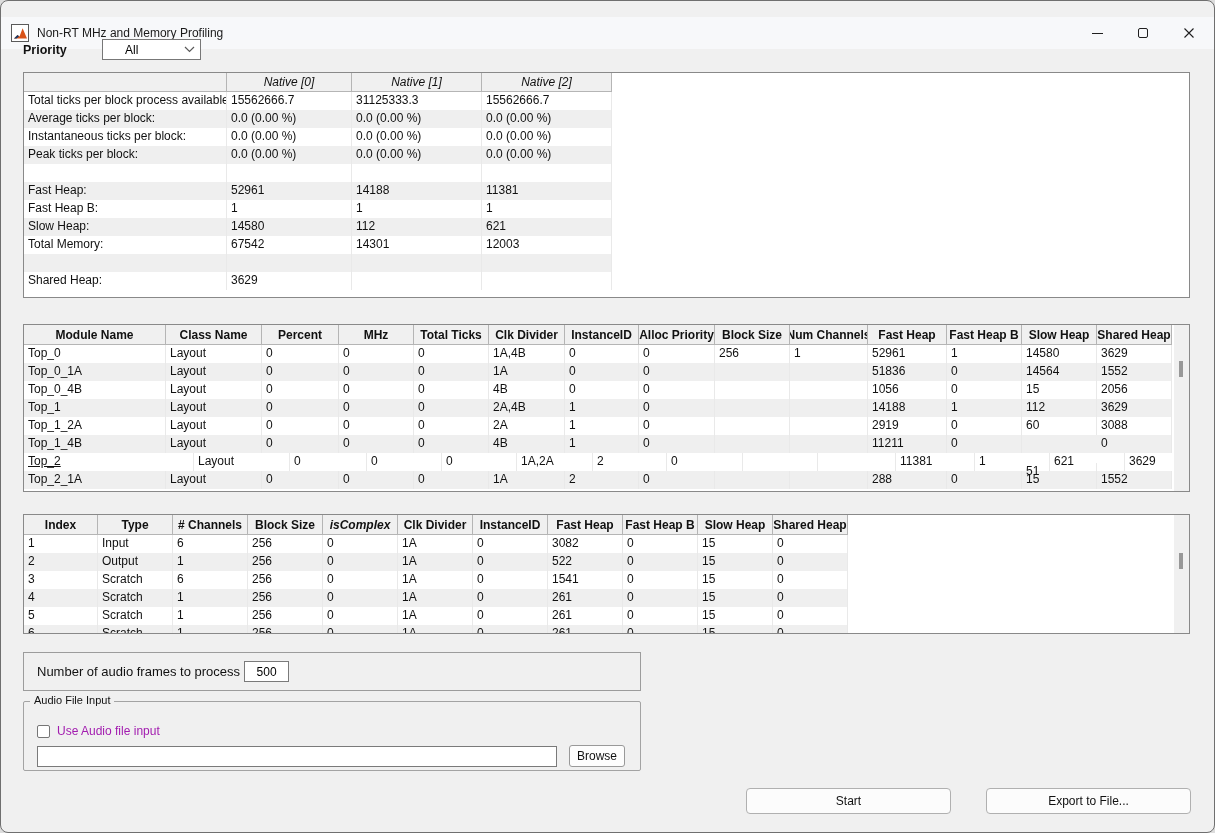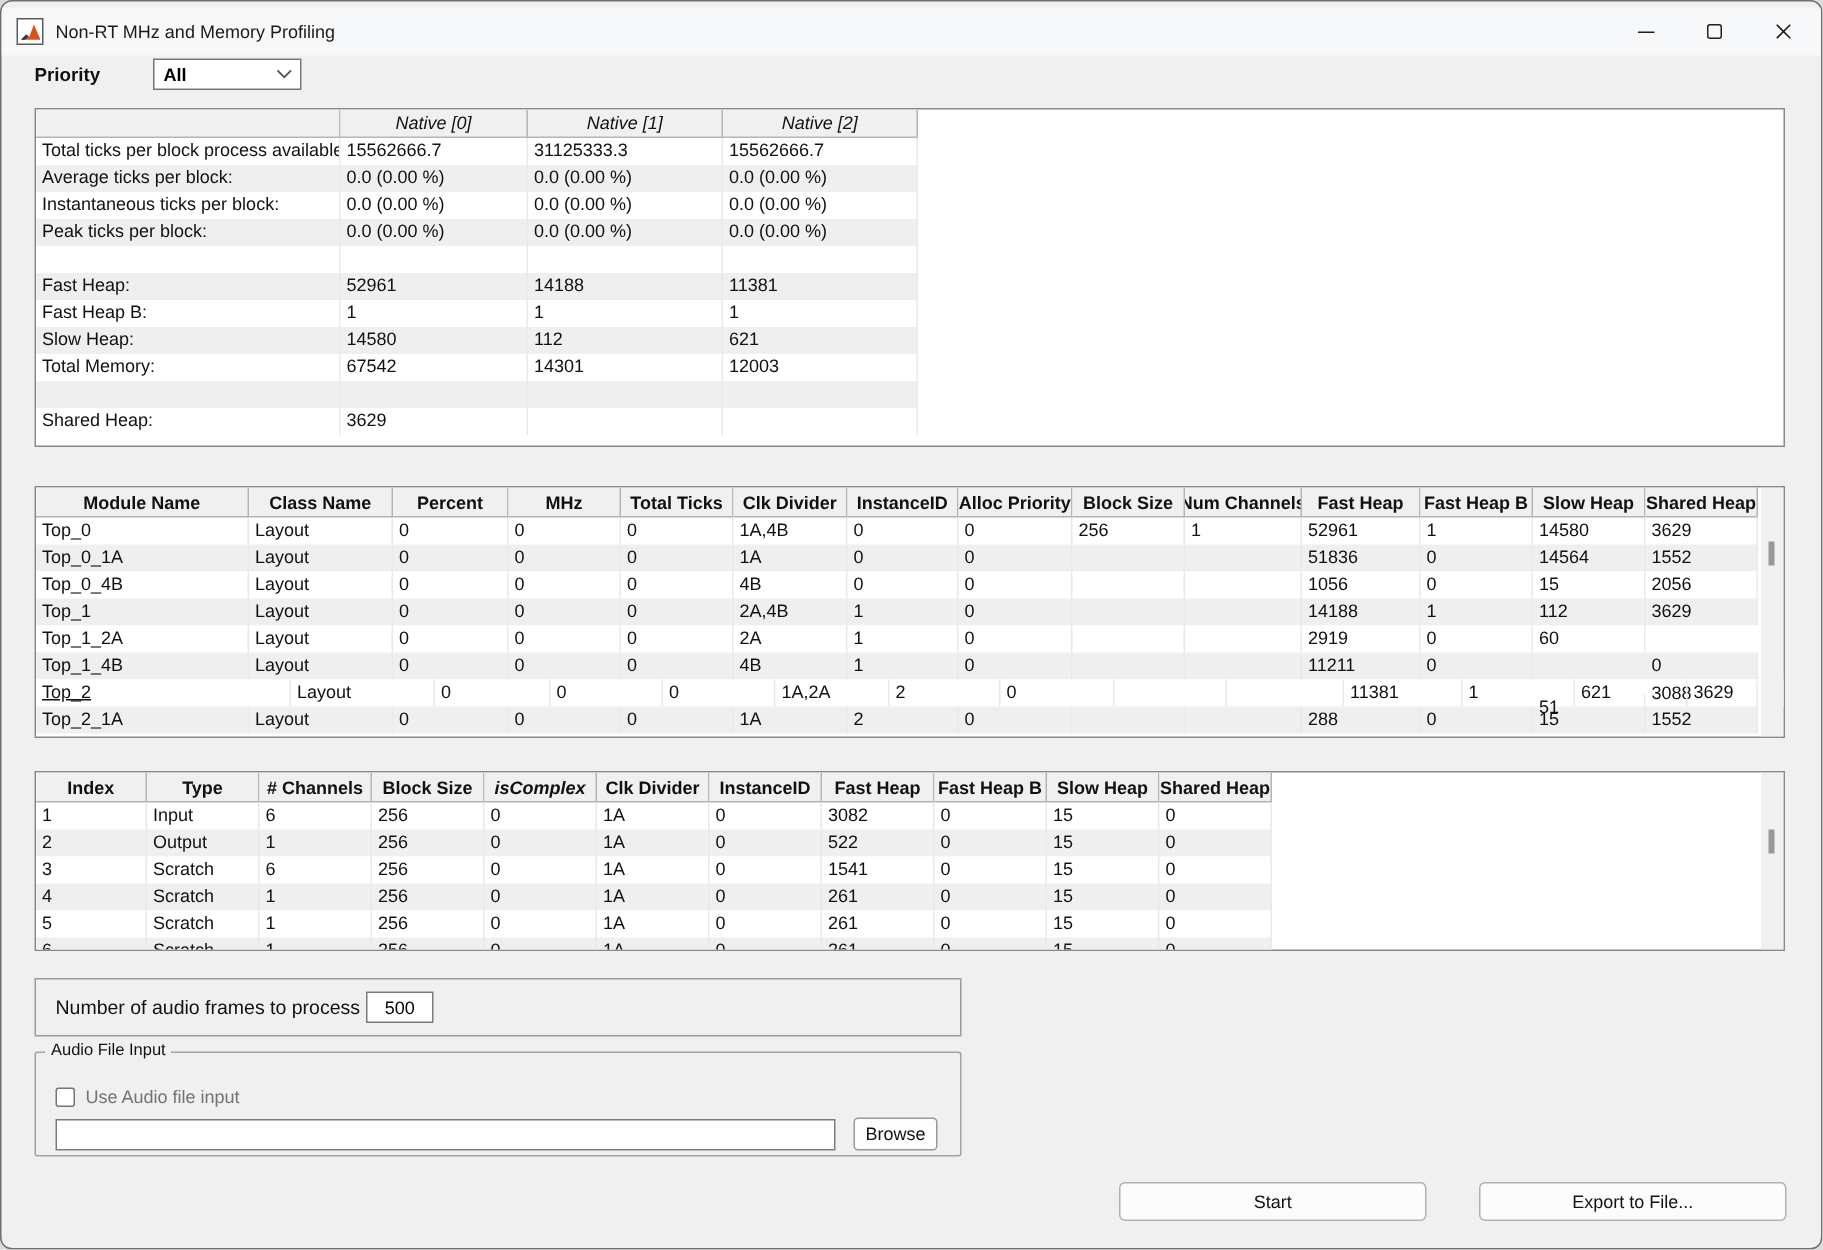--- a/index.html
+++ b/index.html
@@ -1,35 +1,35 @@
 <!DOCTYPE html>
 <html><head>
 <meta charset="utf-8">
 <style>
   * { box-sizing: border-box; margin: 0; padding: 0; }
   html,body { width:1215px; height:833px; background:#dcdcdc; font-family:"Liberation Sans",sans-serif; }
   .window { position:relative; width:1215px; height:833px; background:#f0f0f0;
             border:1px solid #6f6f6f; border-radius:8px; overflow:hidden; }
 
   
-  .titlebar { position:absolute; top:4px; left:0; right:0; height:32px; background:#f7f8fa;
+  .titlebar { position:absolute; top:16px; left:0; right:0; height:32px; background:#f7f8fa;
               display:flex; align-items:center; }
   .app-icon { width:18px; height:18px; margin-left:10px; background:#fff;
               border:1px solid #5a5a5a; display:flex; align-items:center; justify-content:center; }
   .title-text { margin-left:8px; font-size:12px; color:#1a1a1a; }
   .win-controls { position:absolute; right:2px; top:0; height:32px; display:flex; }
   .win-btn { width:46px; height:32px; display:flex; align-items:center; justify-content:center; background:transparent; border:none; }
   .glyph-min { width:11px; height:1px; background:#1f1f1f; }
   .glyph-max { width:10px; height:10px; border:1px solid #1f1f1f; border-radius:2px; }
 
   
   .instance-label { position:absolute; left:22px; top:42px; font-size:12.5px; font-weight:bold; color:#111; }
   .combo { position:absolute; left:101px; top:38px; width:99px; height:21px; background:#fff;
            border:1px solid #777; display:flex; align-items:center; }
-  .combo-value { font-size:12px; font-weight:bold; padding-left:6px; flex:1; }
+  .combo-value { font-size:12px; font-weight:normal; padding-left:22px; flex:1; }
   .combo-arrow { margin-right:5px; display:flex; }
 
   
   .tbl-container { position:absolute; background:#fff; border:1px solid #898989; overflow:hidden; }
   .t-head { display:flex; width:max-content; }
   .t-hcell { flex:none; height:20px; background:#f0f0f0; border-right:1px solid #b5b5b5;
              border-bottom:1px solid #b5b5b5; font-size:12px; font-weight:bold; color:#111;
              display:flex; align-items:center; justify-content:center; overflow:hidden; white-space:nowrap; }
   .summary .t-hcell { font-weight:normal; height:19px;font-style:italic; }
   .t-row { display:flex; width:max-content; height:18px; background:#fff; }
@@ -51,21 +51,21 @@
   .frames-input { width:45px; height:21px; margin-left:4px; border:1px solid #7a7a7a; background:#fff;
                   font-size:12px; text-align:center; font-family:"Liberation Sans",sans-serif; }
 
   
   .audio-group { position:absolute; left:22px; top:700px; width:618px; height:70px;
                  border:1px solid #a3a3a3; border-radius:2px; }
   .audio-legend { position:absolute; top:-8px; left:6px; background:#f0f0f0; padding:0 4px;
                   font-size:11px; color:#111; }
   .audio-check-row { position:absolute; left:13px; top:22px; display:flex; align-items:center; }
   .checkbox { width:13px; height:13px; border:1px solid #767676; background:#fff; border-radius:2px; }
-  .check-label { margin-left:7px; font-size:12px; color:#737373; }
+  .check-label { margin-left:7px; font-size:12px; color:#a21caf; }
   .audio-path-input { position:absolute; left:13px; top:44px; width:520px; height:21px;
                       border:1px solid #7a7a7a; background:#fff; font-size:12px; padding:0 4px;
                       font-family:"Liberation Sans",sans-serif; }
   .browse-btn { position:absolute; left:545px; top:43px; width:56px; height:22px; background:#fdfdfd;
                 border:1px solid #999; border-radius:3px; font-size:12px; color:#111;
                 font-family:"Liberation Sans",sans-serif; }
 
   
   .action-btn { position:absolute; top:787px; height:26px; background:#fcfcfc; border:1px solid #b0b0b0;
                 border-radius:4px; font-size:12px; color:#111; font-family:"Liberation Sans",sans-serif; }
@@ -276,21 +276,21 @@
         <div class="t-cell" style="width: 75px;">0</div>
         <div class="t-cell" style="width: 75px;">0</div>
         <div class="t-cell" style="width: 76px;">2A</div>
         <div class="t-cell" style="width: 74px;">1</div>
         <div class="t-cell" style="width: 76px;">0</div>
         <div class="t-cell" style="width: 75px;"></div>
         <div class="t-cell" style="width: 78px;"></div>
         <div class="t-cell" style="width: 79px;">2919</div>
         <div class="t-cell" style="width: 75px;">0</div>
         <div class="t-cell" style="width: 75px;">60</div>
-        <div class="t-cell" style="width: 75px; margin-top: 37px;">3088</div>
+        <div class="t-cell" style="width: 75px;">3088</div>
       </div>
       <div class="t-row alt">
         <div class="t-cell" style="width: 142px;">Top_1_4B</div>
         <div class="t-cell" style="width: 96px;">Layout</div>
         <div class="t-cell" style="width: 77px;">0</div>
         <div class="t-cell" style="width: 75px;">0</div>
         <div class="t-cell" style="width: 75px;">0</div>
         <div class="t-cell" style="width: 76px;">4B</div>
         <div class="t-cell" style="width: 74px;">1</div>
         <div class="t-cell" style="width: 76px;">0</div>

